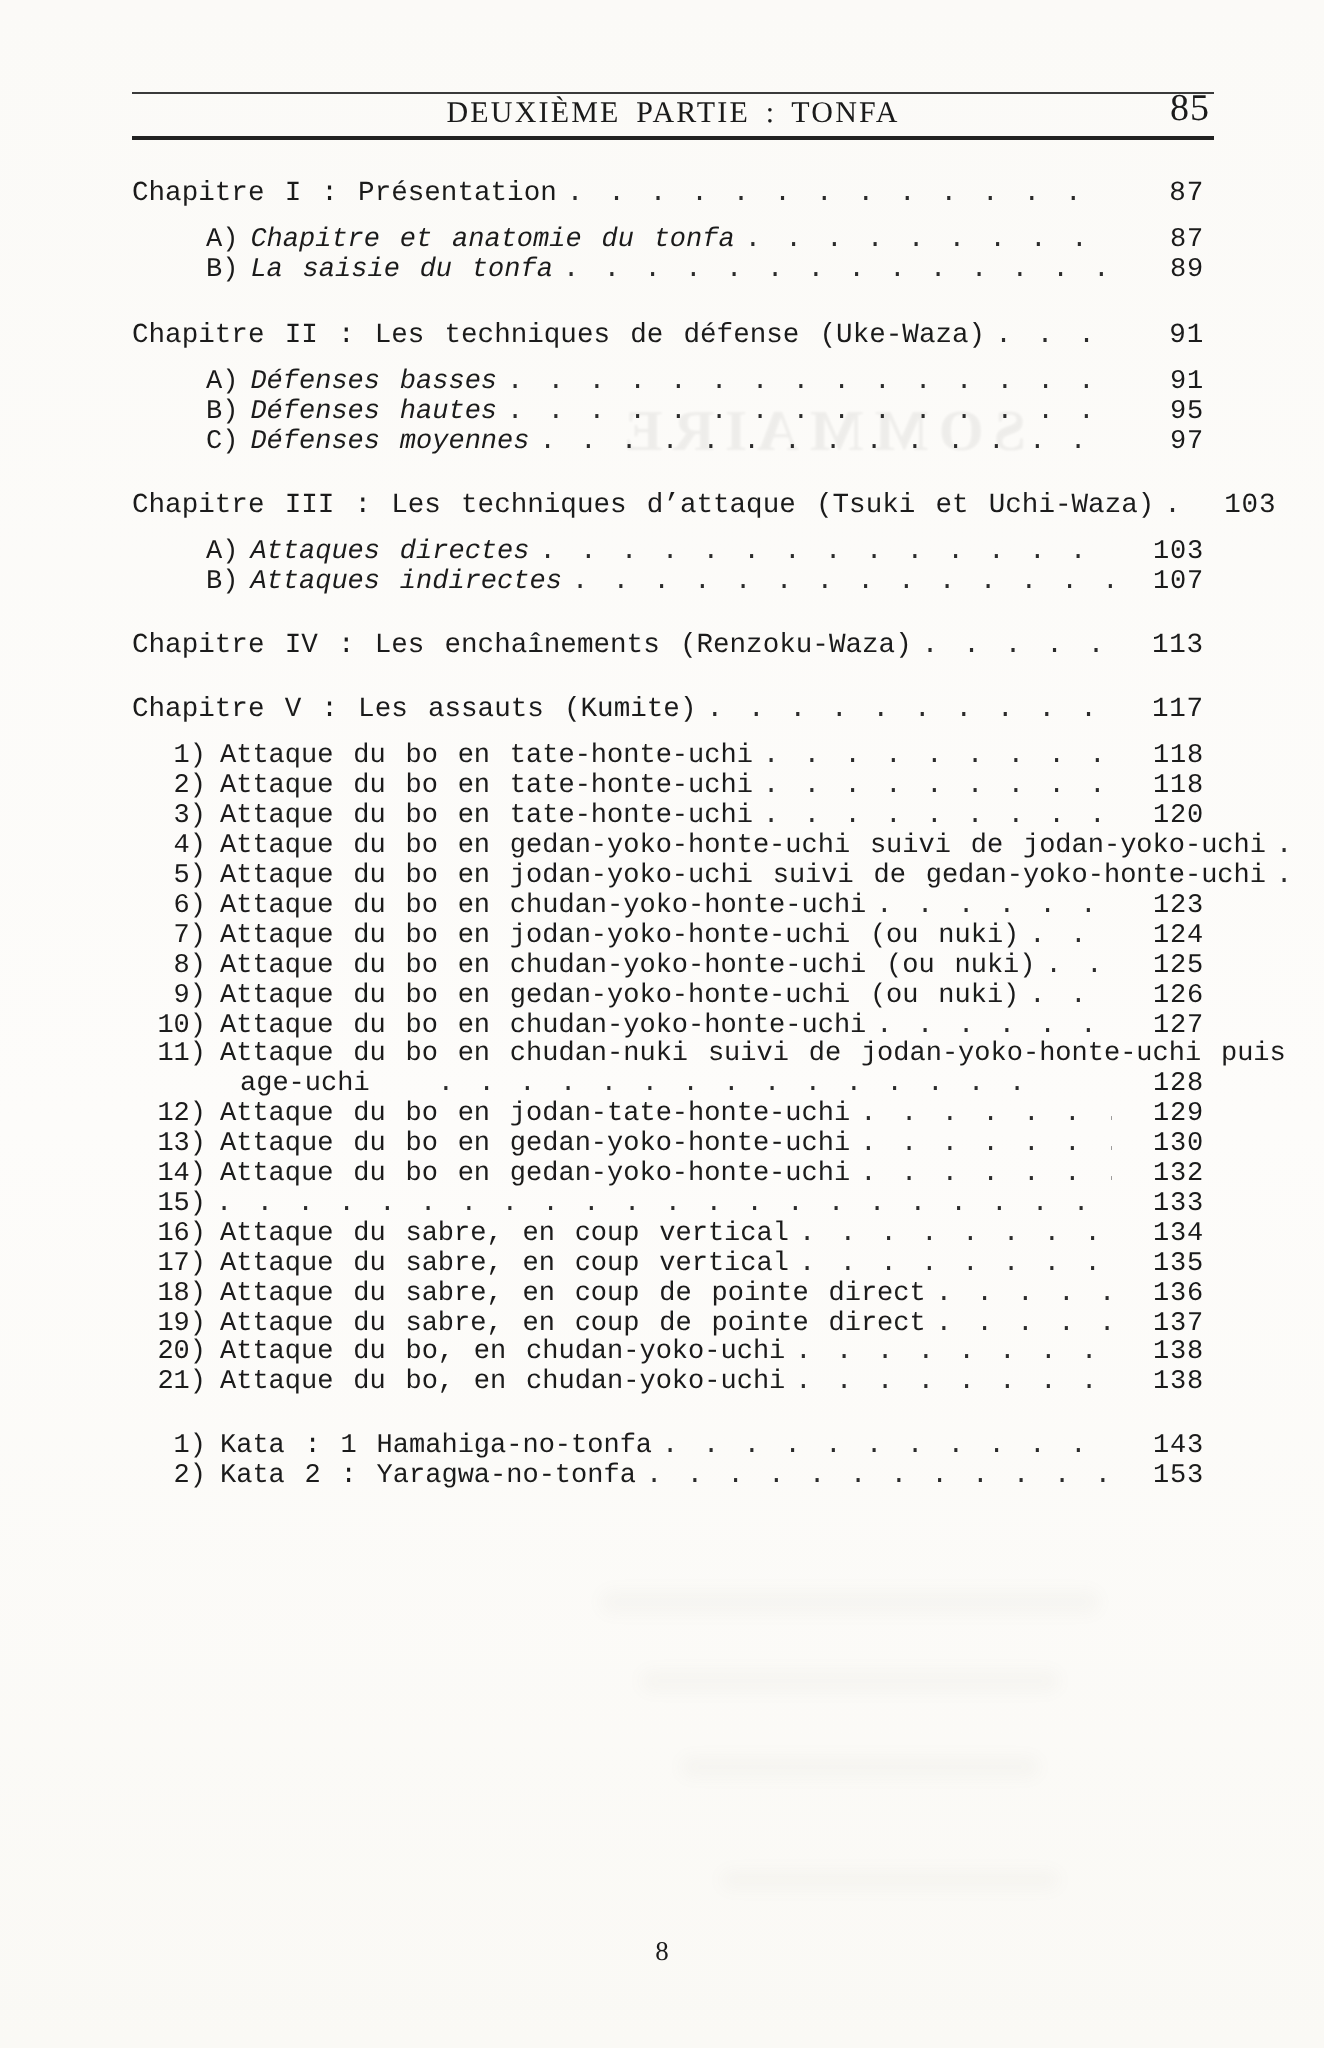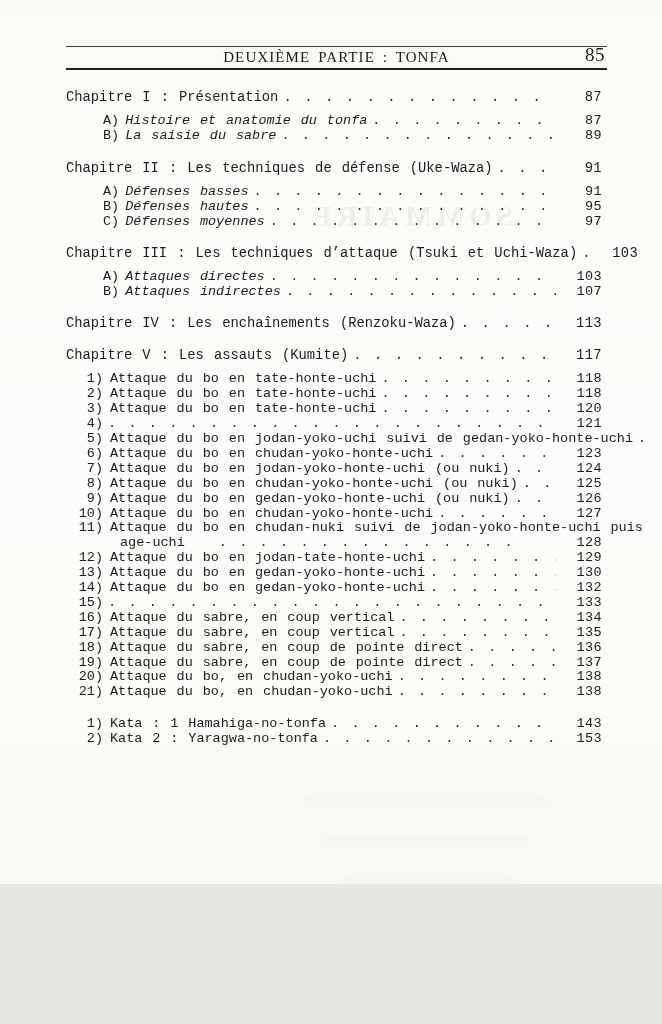--- a/index.html
+++ b/index.html
@@ -1,19 +1,19 @@
 <!DOCTYPE html>
 <html><head>
 <meta charset="utf-8">
 <style>
   html,body { margin:0; padding:0; }
   body { background:#e8e6e1; }
   .sheet {
     position:relative;
-    width:662px; height:884px;
+    width:662px; height:1024px;
     margin:0 auto;
     background:linear-gradient(180deg,#fbfaf7 0%, #fdfcfa 55%, #faf9f5 100%);
     overflow:hidden;
     font-family:"Liberation Serif","DejaVu Serif",serif;
     color:#1b1b1b;
   }
   
   .running-head {
     position:absolute; top:46px; left:66px; width:541px;
   }
@@ -97,27 +97,27 @@
   <div class="toc">
       <div class="group">
         <div class="row chapter-row">
           <span class="text">Chapitre I : Présentation</span>
           <span class="dots"></span>
           <span class="page-num">87</span>
         </div>
         <div class="subs">
           <div class="row sub-row letter">
             <span class="sub-label">A)</span>
-            <span class="text italic">Histoire et anatomie du tonfa</span>
+            <span class="text italic">Chapitre et anatomie du tonfa</span>
             <span class="dots"></span>
             <span class="page-num">87</span>
           </div>
           <div class="row sub-row letter">
             <span class="sub-label">B)</span>
-            <span class="text italic">La saisie du sabre</span>
+            <span class="text italic">La saisie du tonfa</span>
             <span class="dots"></span>
             <span class="page-num">89</span>
           </div>
         </div>
       </div>
       <div class="group">
         <div class="row chapter-row">
           <span class="text">Chapitre II : Les techniques de défense (Uke-Waza)</span>
           <span class="dots"></span>
           <span class="page-num">91</span>
@@ -191,20 +191,21 @@
             <span class="page-num">118</span>
           </div>
           <div class="row sub-row">
             <span class="num-col">3)</span>
             <span class="text">Attaque du bo en tate-honte-uchi</span>
             <span class="dots"></span>
             <span class="page-num">120</span>
           </div>
           <div class="row sub-row">
             <span class="num-col">4)</span>
+            <span class="text">Attaque du bo en gedan-yoko-honte-uchi suivi de jodan-yoko-uchi</span>
             <span class="dots"></span>
             <span class="page-num">121</span>
           </div>
           <div class="row sub-row">
             <span class="num-col">5)</span>
             <span class="text">Attaque du bo en jodan-yoko-uchi suivi de gedan-yoko-honte-uchi</span>
             <span class="dots"></span>
             <span class="page-num">122</span>
           </div>
           <div class="row sub-row">

